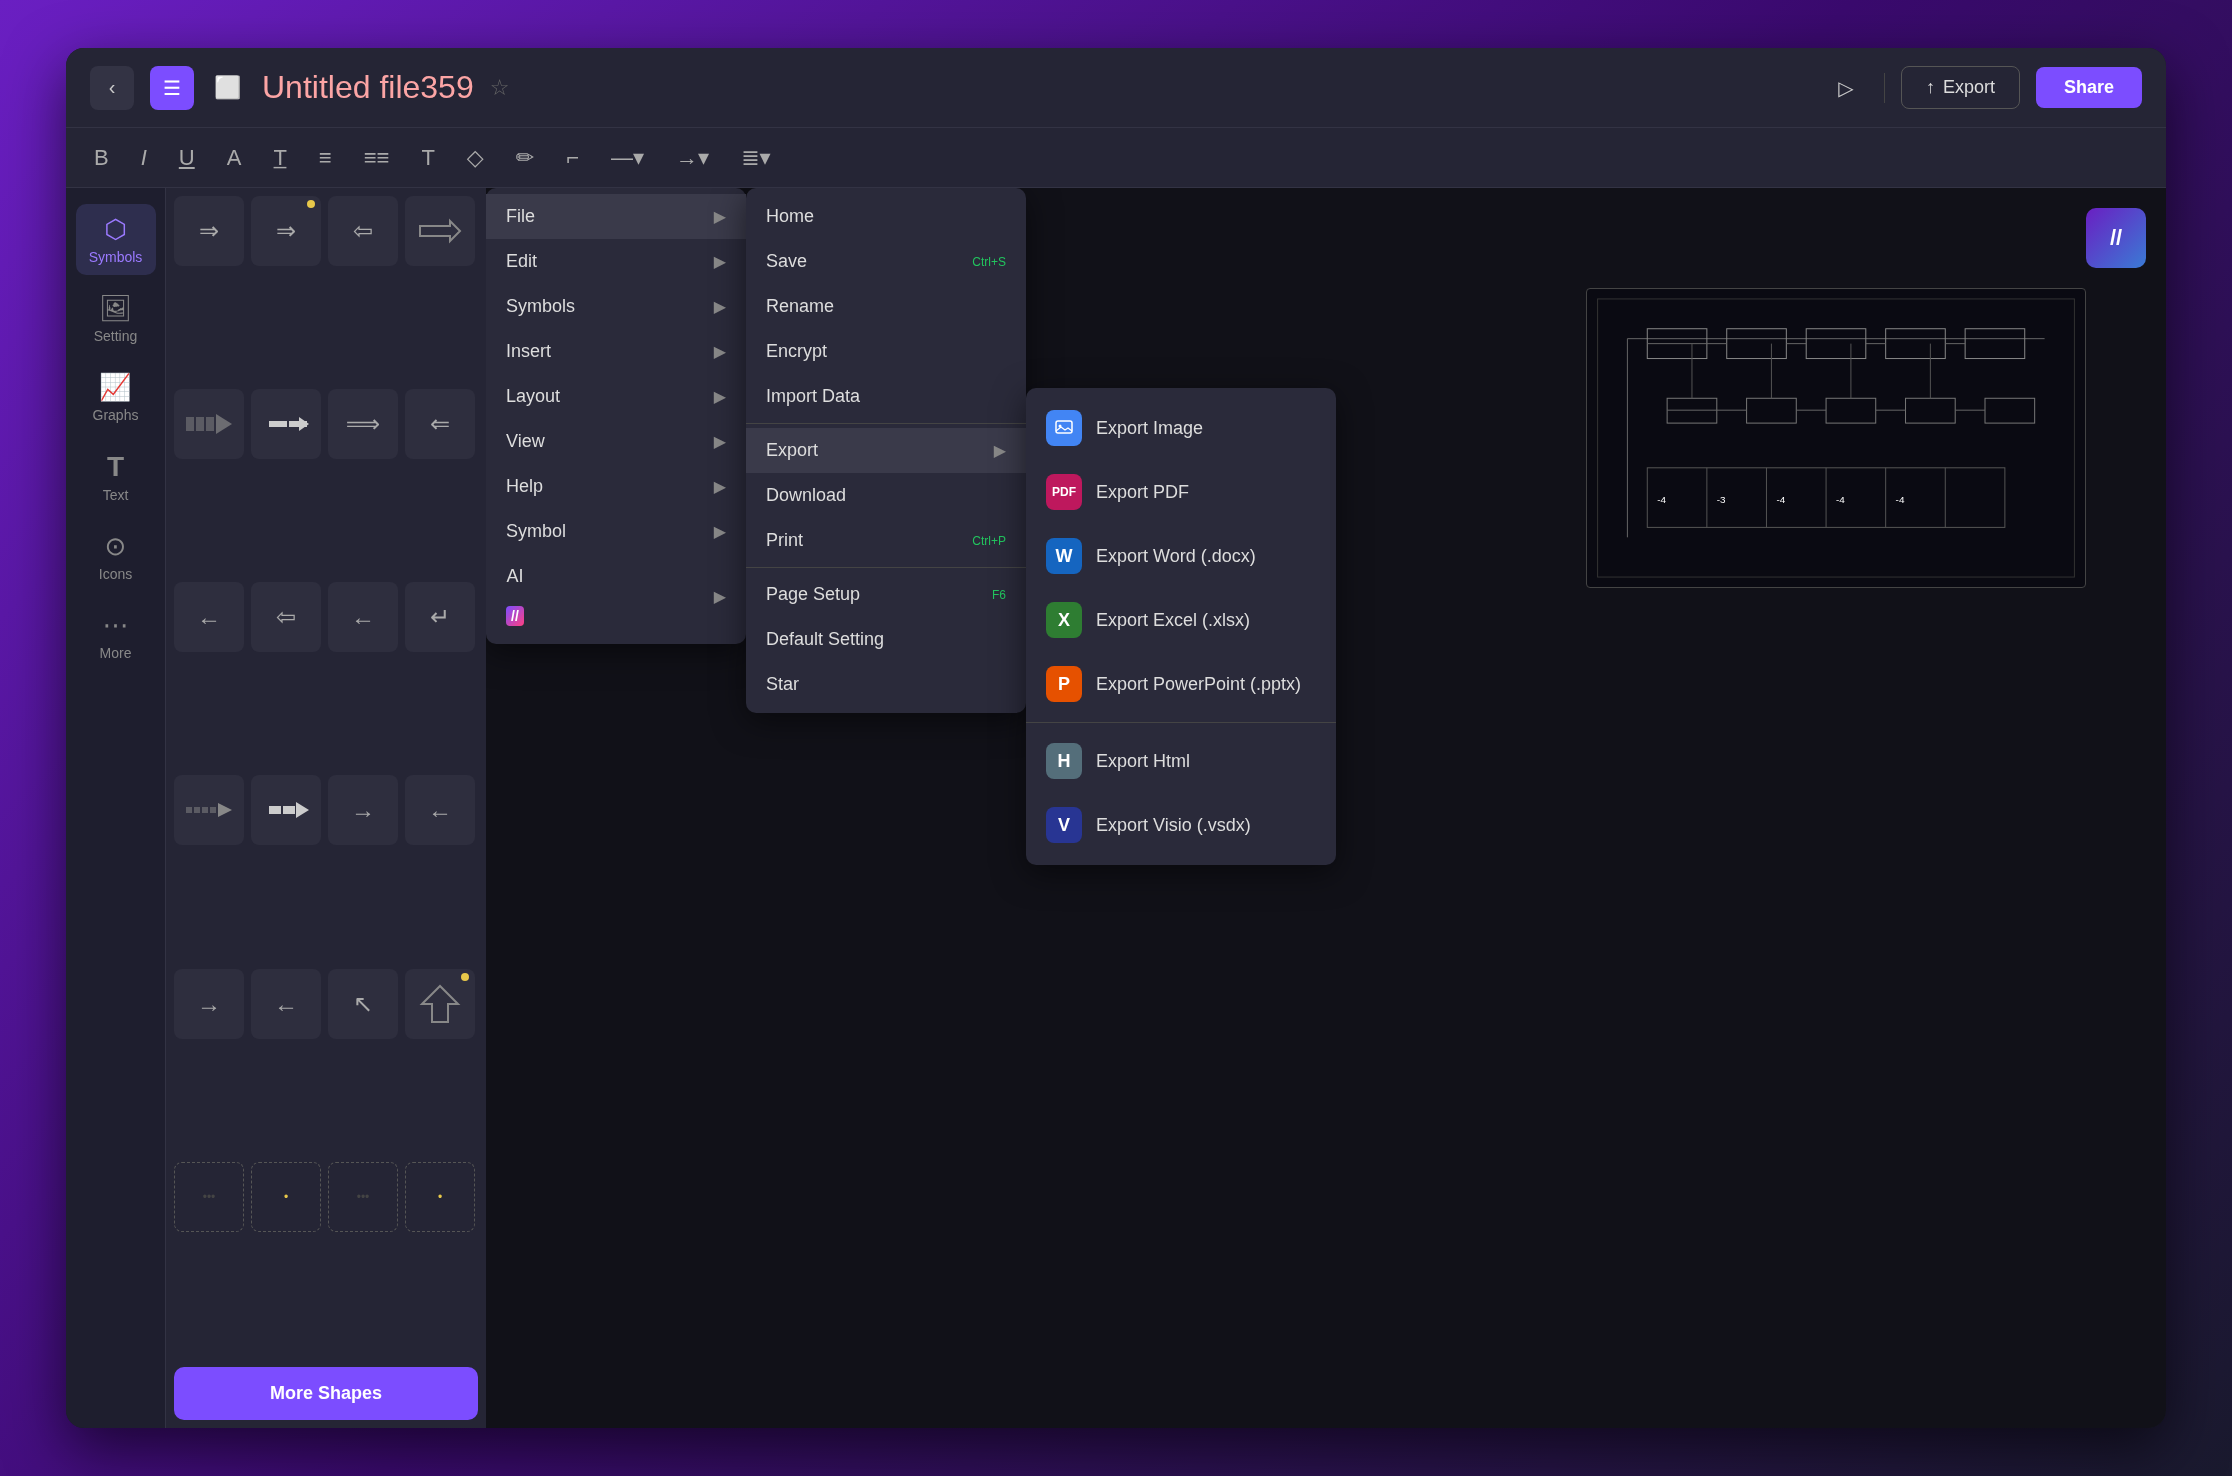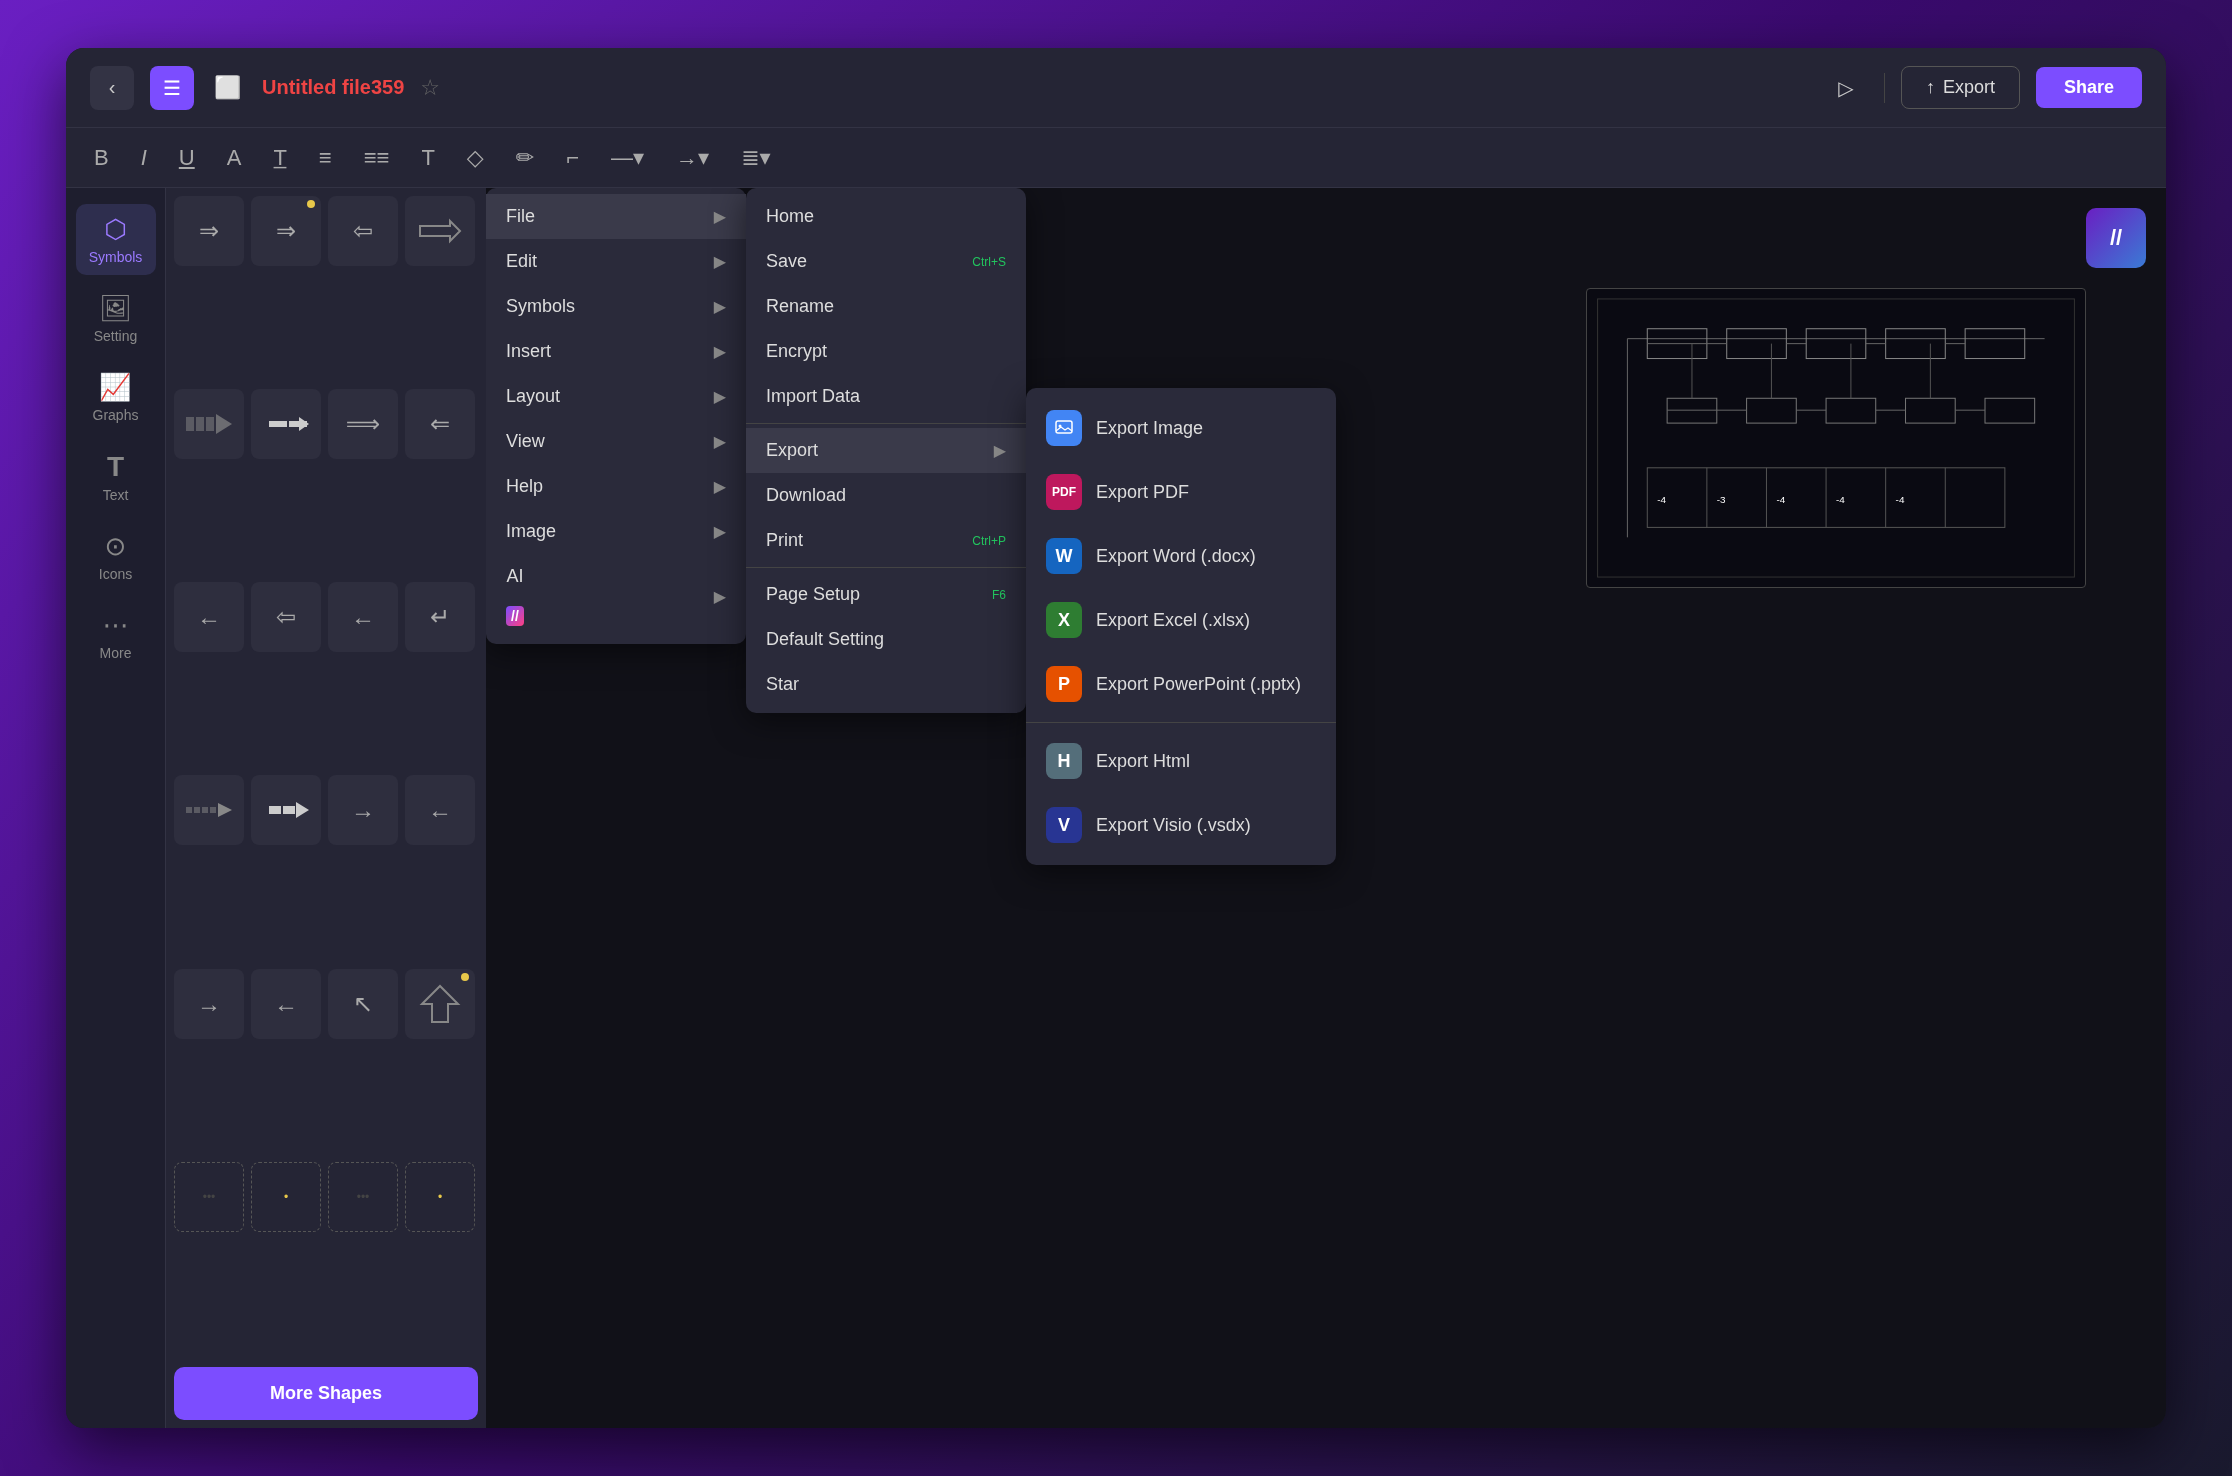--- a/index.html
+++ b/index.html
@@ -52,23 +52,23 @@
       font-size: 20px;
     }
     .save-icon {
       width: 36px; height: 36px;
       display: flex; align-items: center; justify-content: center;
       color: #aaa;
       font-size: 22px;
       cursor: pointer;
     }
     .file-title {
-      font-size: 20px;
-      color: #ef4444;
-      font-weight: 700;
+      font-size: 32px;
+      color: #fca5a5;
+      font-weight: 400;
     }
     .star-icon {
       color: #666;
       font-size: 22px;
       cursor: pointer;
     }
     .title-spacer { flex: 1; }
     .play-btn {
       width: 44px; height: 44px;
       background: transparent;
@@ -555,21 +555,21 @@
           </div>
           <div class="menu-item">
             <span>View</span>
             <span class="right-arrow">▶</span>
           </div>
           <div class="menu-item">
             <span>Help</span>
             <span class="right-arrow">▶</span>
           </div>
           <div class="menu-item">
-            <span>Image</span>
+            <span>Symbol</span>
             <span class="right-arrow">▶</span>
           </div>
           <div class="menu-item">
             <span class="menu-item-label">
               <span>AI</span>
               <span class="ai-icon">//</span>
             </span>
             <span class="right-arrow">▶</span>
           </div>
         </div>

